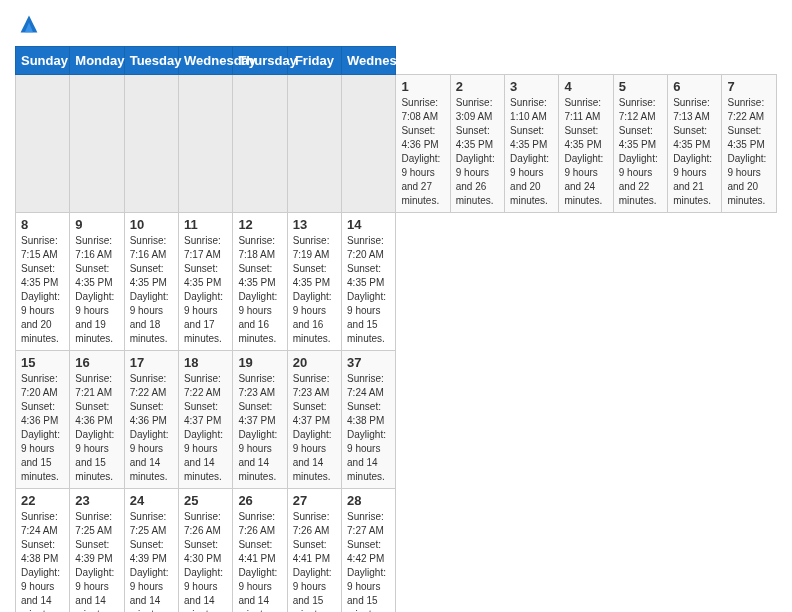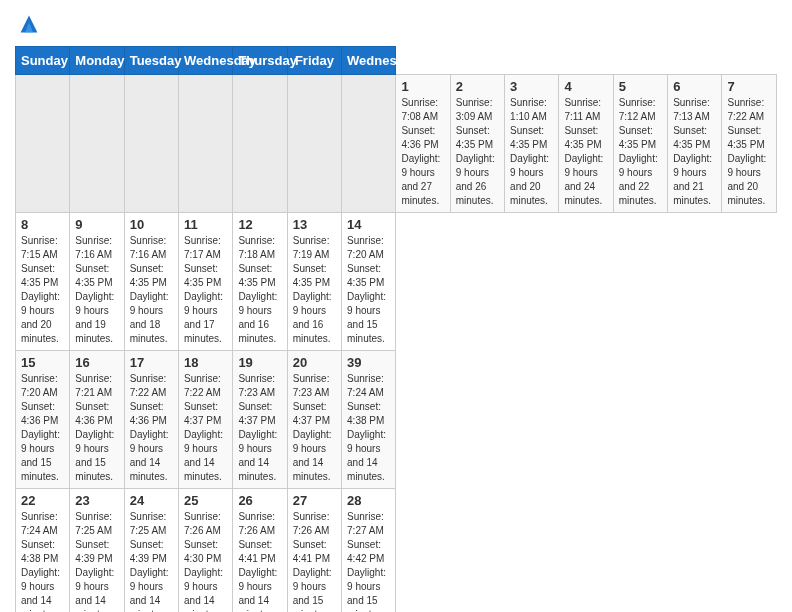--- a/index.html
+++ b/index.html
@@ -290,21 +290,21 @@
       </td>
         <td>
         <span class="day-num">20</span>
         <div class="day-info">
           <span>Sunrise: 7:23 AM</span><br>
           <span>Sunset: 4:37 PM</span><br>
           <span>Daylight: 9 hours and 14 minutes.</span>
         </div>
       </td>
         <td>
-        <span class="day-num">39</span>
+        <span class="day-num">37</span>
         <div class="day-info">
           <span>Sunrise: 7:24 AM</span><br>
           <span>Sunset: 4:38 PM</span><br>
           <span>Daylight: 9 hours and 14 minutes.</span>
         </div>
       </td>
       </tr>
       <tr>
         <td>
         <span class="day-num">22</span>

